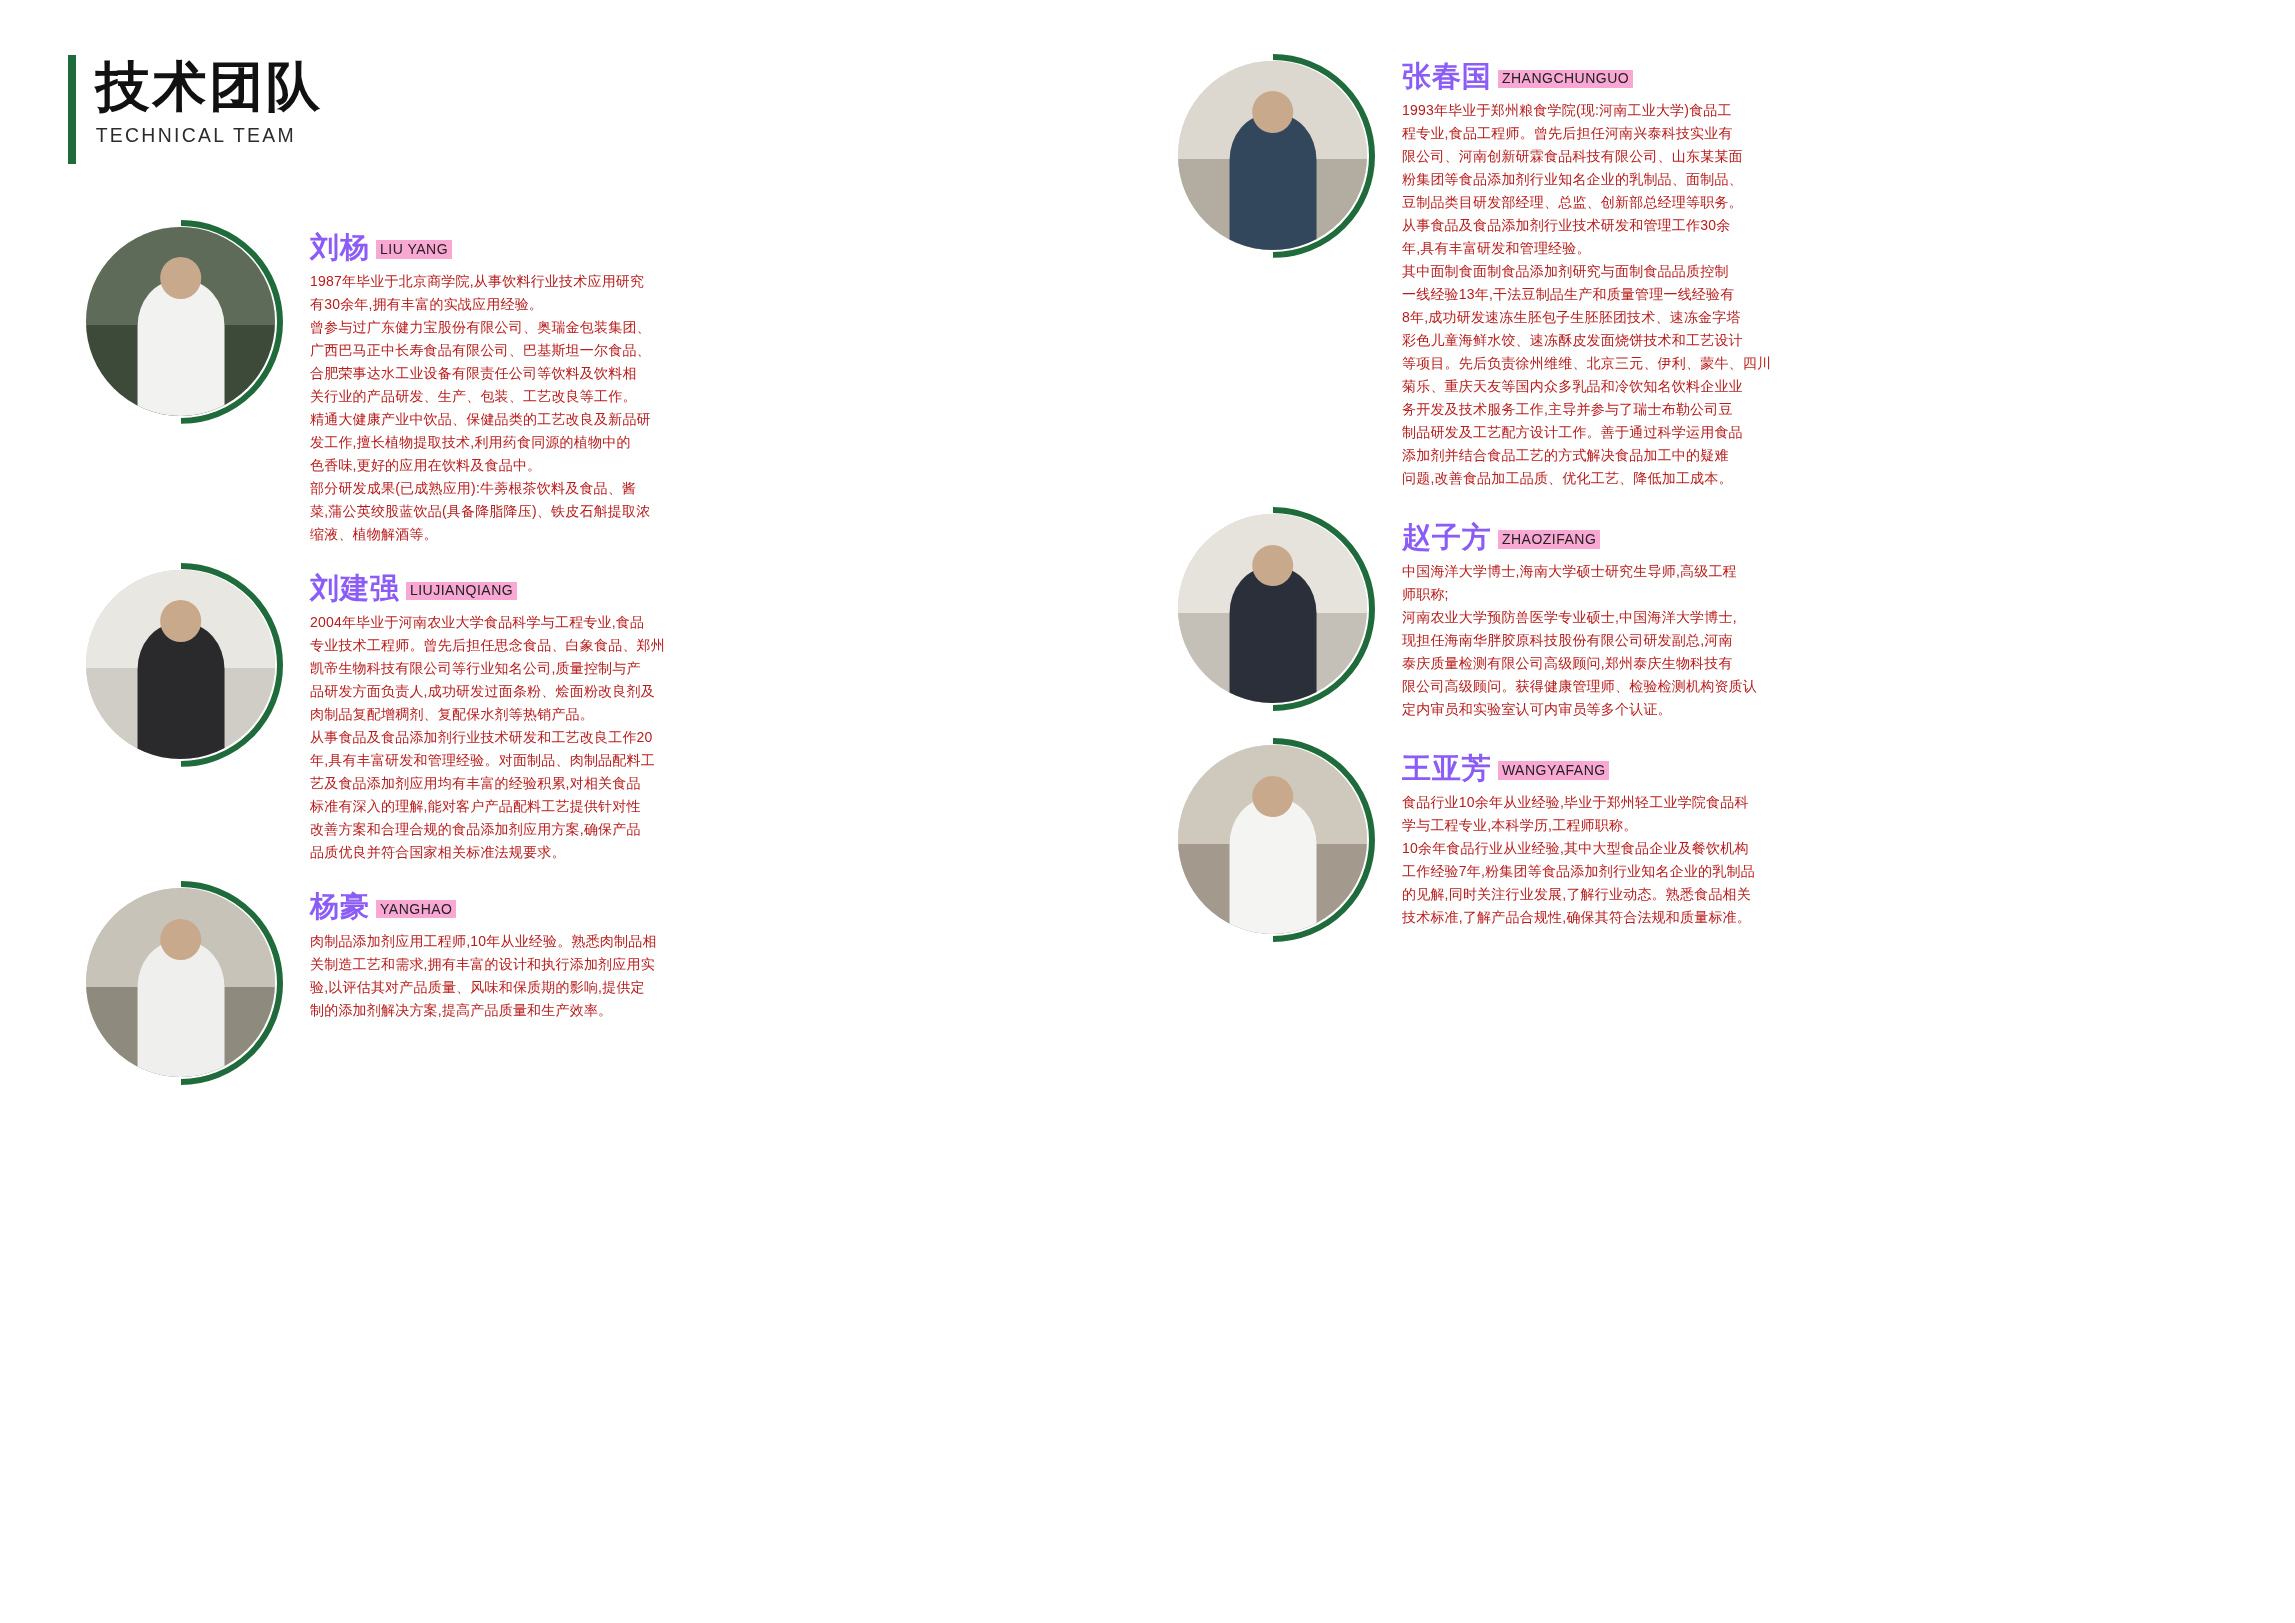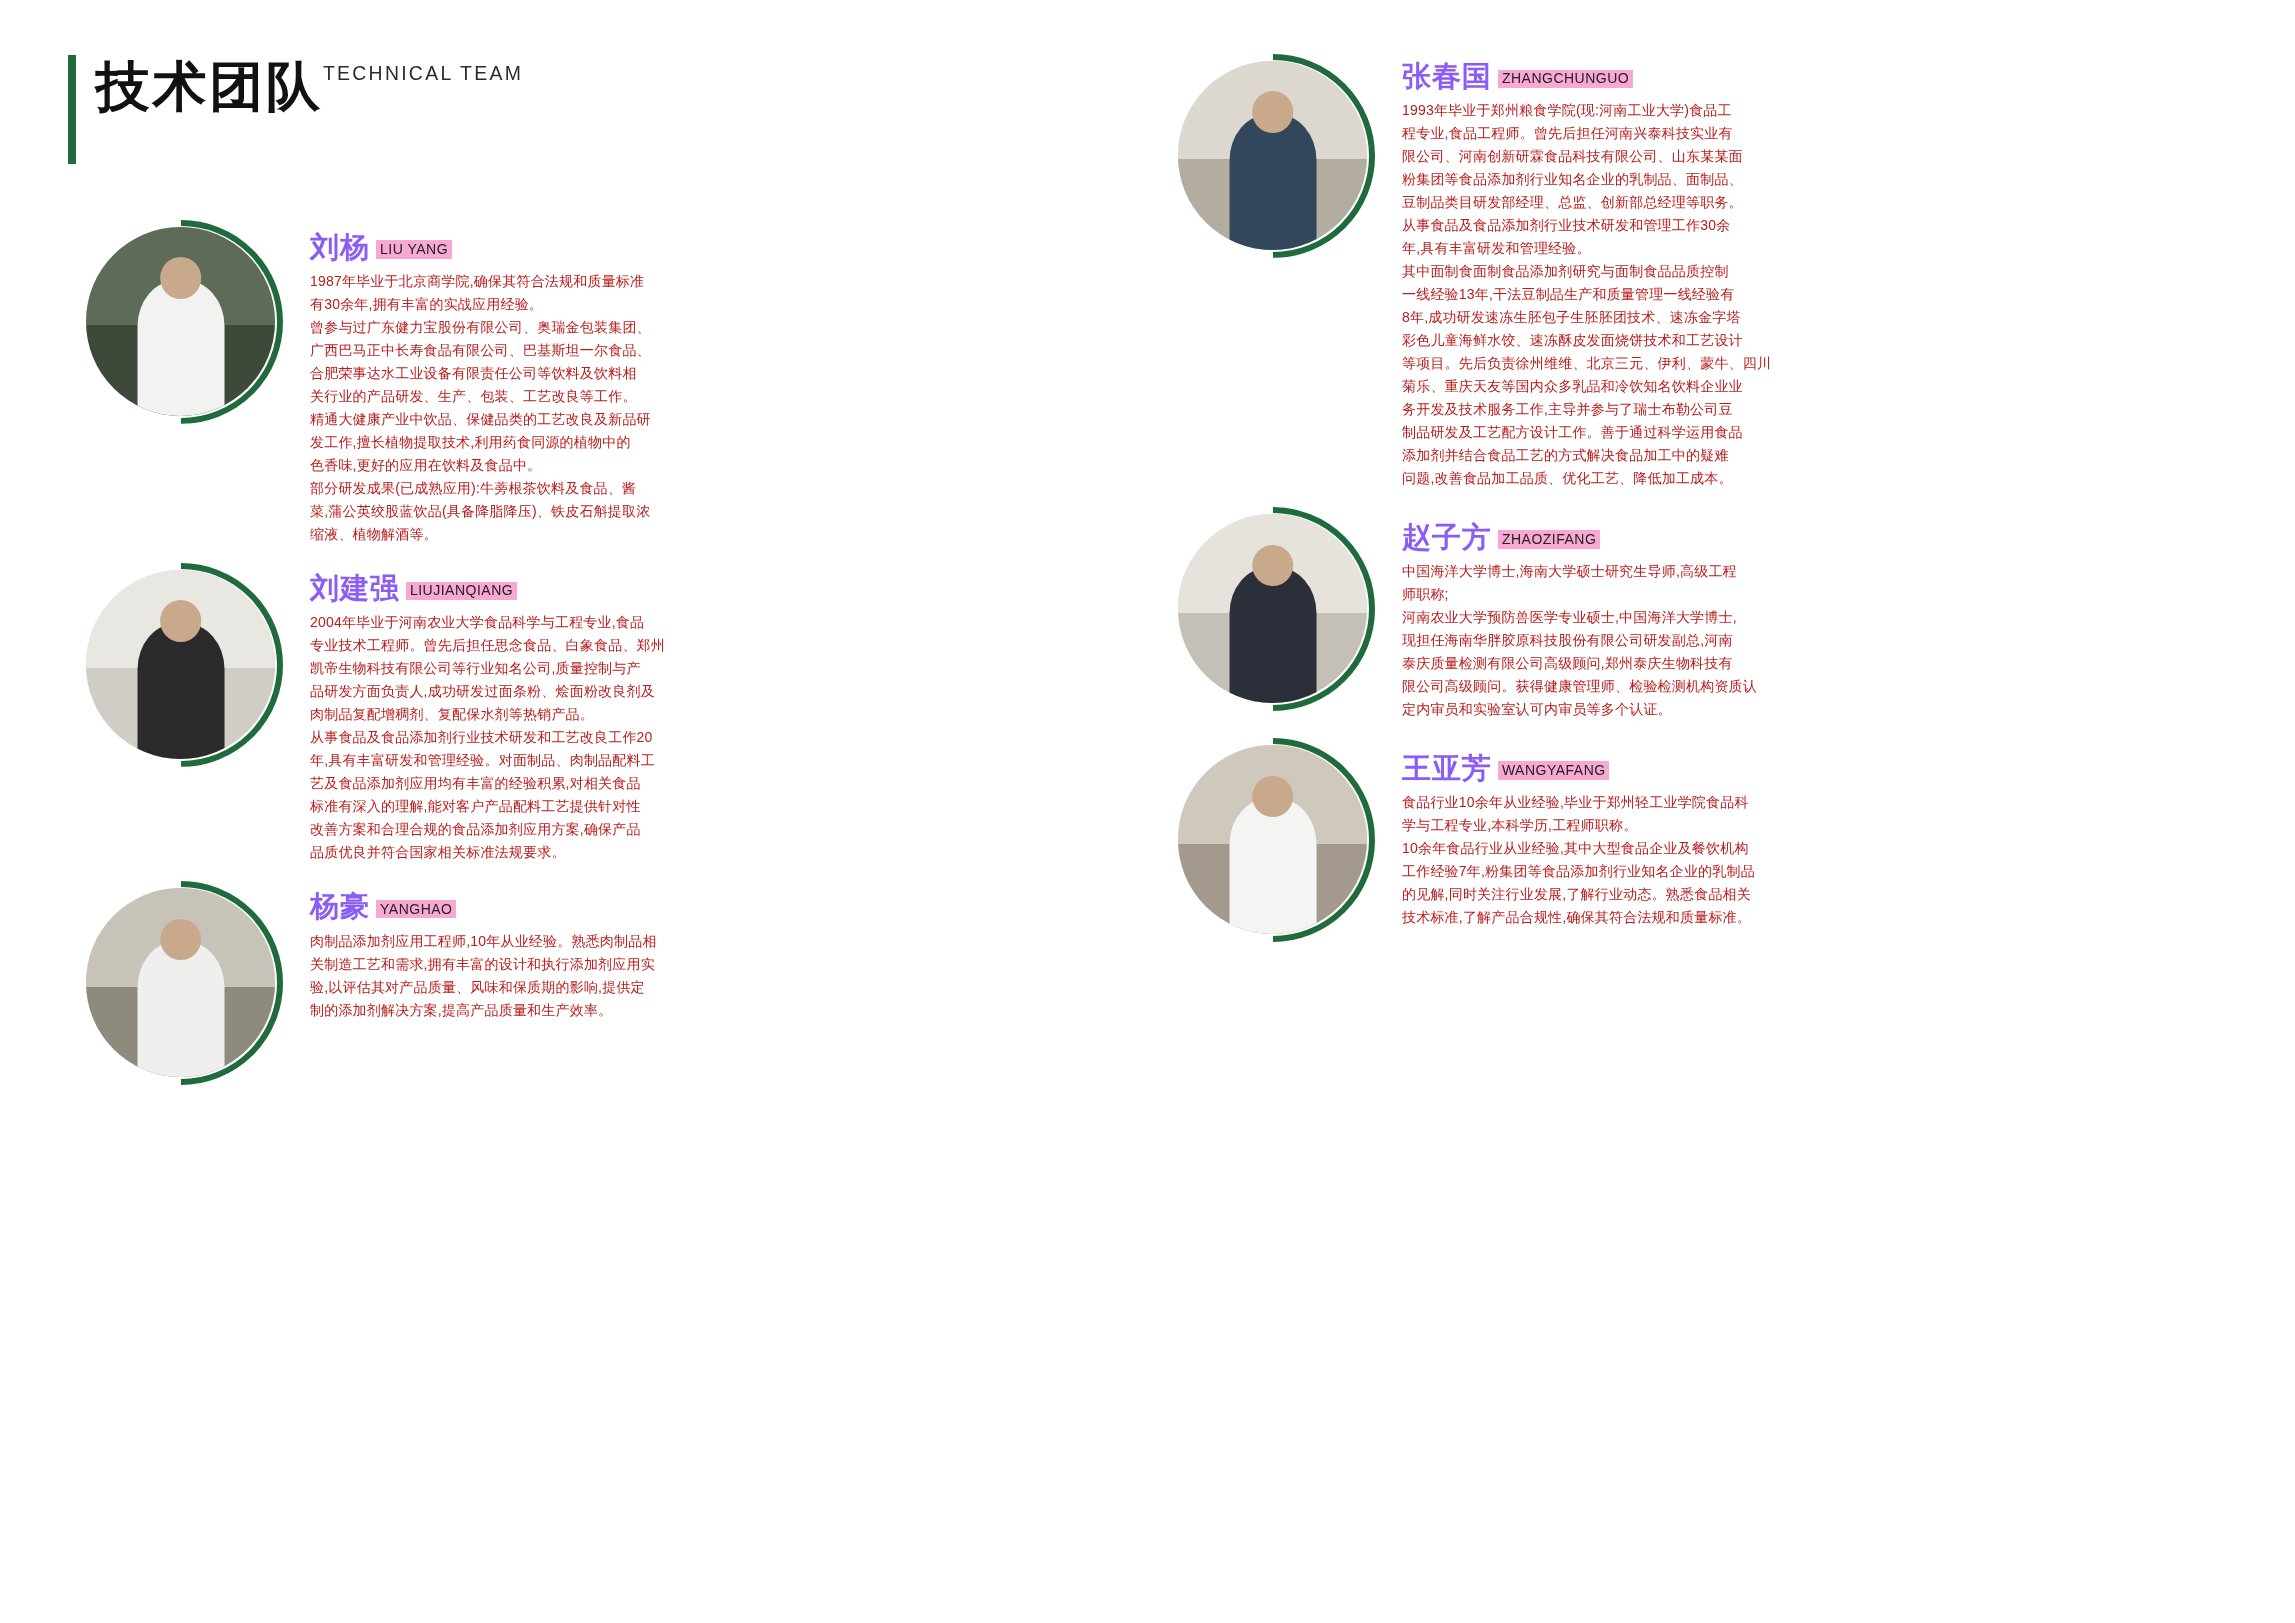--- a/index.html
+++ b/index.html
@@ -33,21 +33,21 @@
   }
   .header-bar {
     width: 8.3px;
     height: 109px;
     background: #1f6b3b;
     margin-right: 19.4px;
     flex: none;
   }
   .header-text {
     display: flex;
-    flex-direction: row;
+    flex-direction: column;
     justify-content: space-between;
   }
   .header-title {
     font-size: 54px;
     font-weight: bold;
     letter-spacing: 2.8px;
     line-height: 1.15;
     color: #111111;
   }
   .header-sub {
@@ -202,21 +202,21 @@
               <div class="ph-head"></div>
             </div>
           </div>
         </div>
         <div class="member-body">
           <div class="name-row">
             <div class="name-cn">刘杨</div>
             <div class="name-en">LIU YANG</div>
           </div>
           <div class="bio">
-            <p>1987年毕业于北京商学院,确保其符合法规和质量标准</p>
+            <p>1987年毕业于北京商学院,从事饮料行业技术应用研究</p>
             <p>有30余年,拥有丰富的实战应用经验。</p>
             <p>曾参与过广东健力宝股份有限公司、奥瑞金包装集团、</p>
             <p>广西巴马正中长寿食品有限公司、巴基斯坦一尔食品、</p>
             <p>合肥荣事达水工业设备有限责任公司等饮料及饮料相</p>
             <p>关行业的产品研发、生产、包装、工艺改良等工作。</p>
             <p>精通大健康产业中饮品、保健品类的工艺改良及新品研</p>
             <p>发工作,擅长植物提取技术,利用药食同源的植物中的</p>
             <p>色香味,更好的应用在饮料及食品中。</p>
             <p>部分研发成果(已成熟应用):牛蒡根茶饮料及食品、酱</p>
             <p>菜,蒲公英绞股蓝饮品(具备降脂降压)、铁皮石斛提取浓</p>

